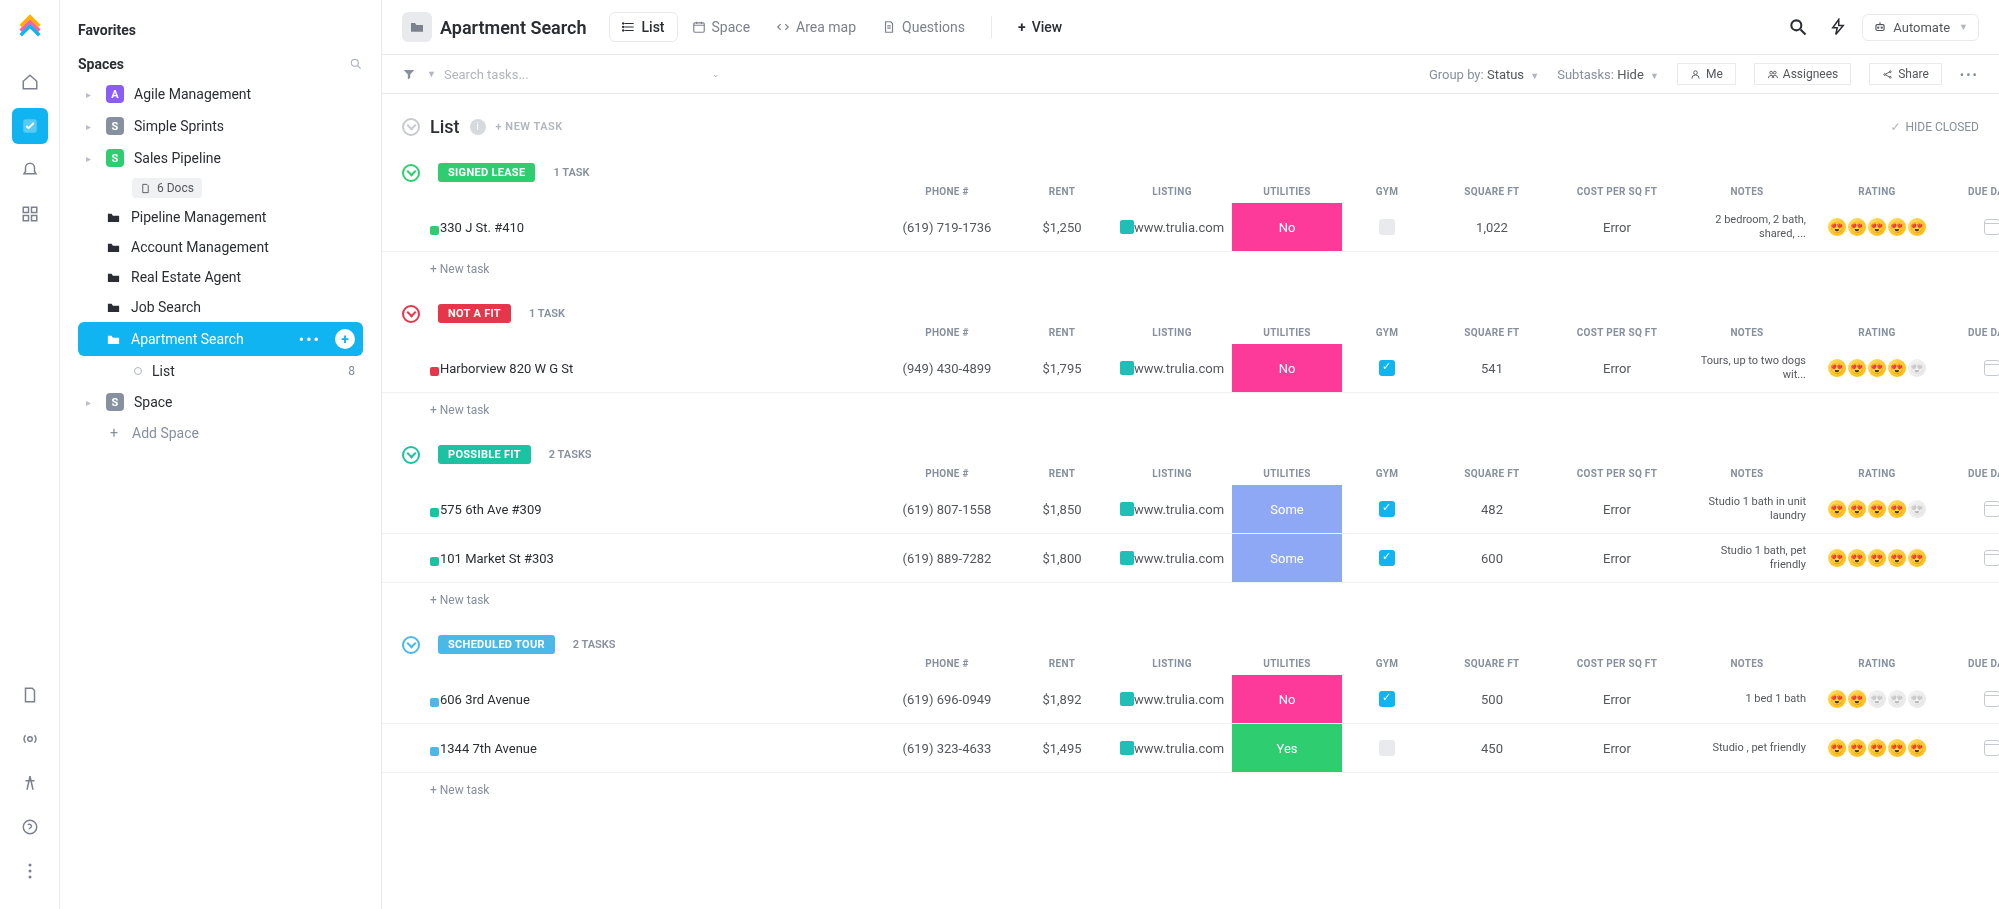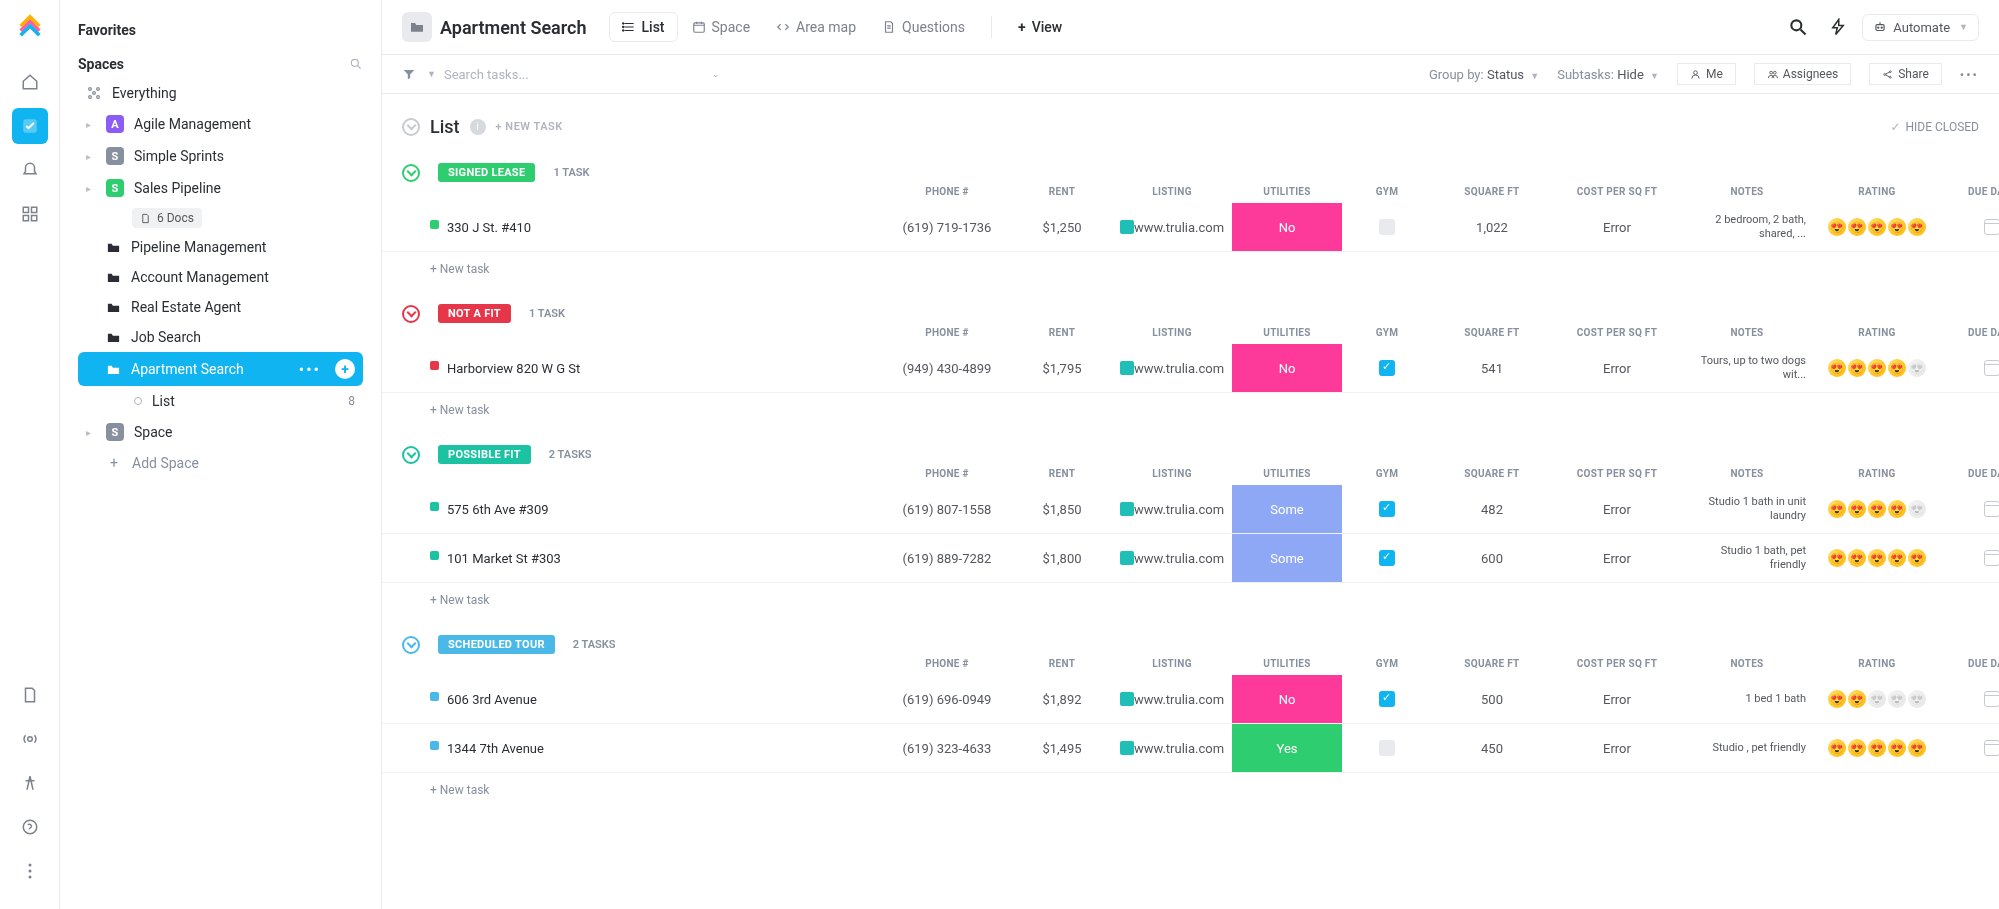--- a/index.html
+++ b/index.html
@@ -54,21 +54,21 @@
 .group-head{display:flex;align-items:center;padding:0 20px;gap:18px}
 .status-circle{width:18px;height:18px;border:2px solid;border-radius:50%;position:relative;display:flex;align-items:center;justify-content:center}
 .status-circle::after{content:"";width:5px;height:5px;border-right:2px solid;border-bottom:2px solid;transform:rotate(45deg);margin-top:-2px}
 .status-tag{padding:3px 10px;border-radius:3px;font-size:11px;font-weight:700;color:#fff;letter-spacing:0.3px}
 .task-count{font-size:11px;color:#87909e;font-weight:600}
 .col-headers{display:grid;grid-template-columns:480px 130px 100px 120px 110px 90px 120px 130px 130px 130px 100px;padding:4px 20px 6px 20px;font-size:10px;color:#87909e;font-weight:700;letter-spacing:0.3px;align-items:center}
 .col-headers>div{text-align:center}
 .col-headers>div:first-child{text-align:left}
 .task-row{display:grid;grid-template-columns:480px 130px 100px 120px 110px 90px 120px 130px 130px 130px 100px;align-items:center;border-bottom:1px solid #f0f1f3;font-size:13px;min-height:48px;padding:0 20px}
 .task-row:first-of-type{border-top:1px solid #f0f1f3}
-.task-name{display:flex;align-items:flex-start;gap:8px;padding-left:28px}
+.task-name{display:flex;align-items:flex-end;gap:1px;padding-left:28px}
 .status-dot{width:9px;height:9px;border-radius:2px}
 .cell{text-align:center;color:#54575d;font-size:13px}
 .listing-cell{display:flex;align-items:center;justify-content:center;overflow:hidden}
 .fav{width:14px;height:14px;background:#1fbfb8;border-radius:2px;flex-shrink:0}
 .util-cell{height:48px;display:flex;align-items:center;justify-content:center;color:#fff;font-size:13px}
 .chk{width:16px;height:16px;border-radius:3px;margin:0 auto}
 .chk.on{background:#10b4f0;position:relative}
 .chk.on::after{content:"✓";color:#fff;font-size:11px;position:absolute;left:3px;top:0}
 .chk.off{background:#e8eaed}
 .notes-cell{font-size:11px;color:#54575d;line-height:1.3;text-align:right;padding:4px 6px}
@@ -154,30 +154,20 @@
         <div class="sidebar-heading">Favorites</div>
       </div>
     <div class="sidebar-section">
       <div class="sidebar-heading">
         <span>Spaces</span>
         <svg width="14" height="14" viewBox="0 0 24 24" fill="none" stroke="#b0b5bf" stroke-width="2">
             <circle cx="10" cy="10" r="6"></circle>
             <path d="M15 15 L20 20"></path>
           </svg>
       </div>
-      <div class="sidebar-row">
-        <svg width="16" height="16" viewBox="0 0 24 24" fill="none" stroke="#87909e" stroke-width="2">
-            <circle cx="6" cy="6" r="2"></circle>
-            <circle cx="18" cy="6" r="2"></circle>
-            <circle cx="6" cy="18" r="2"></circle>
-            <circle cx="18" cy="18" r="2"></circle>
-            <circle cx="12" cy="12" r="2"></circle>
-          </svg>
-        <span>Everything</span>
-      </div>
       <div id="space-items">
           <div class="sidebar-row">
             <span class="caret">▸</span>
             <span class="sq purple">A</span>
             <span>Agile Management</span>
           </div>
           <div class="sidebar-row">
             <span class="caret">▸</span>
             <span class="sq gray">S</span>
             <span>Simple Sprints</span>

